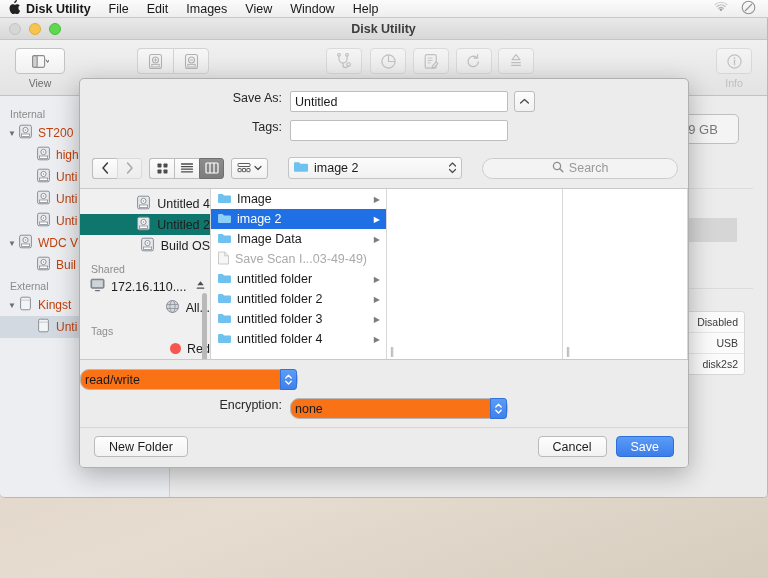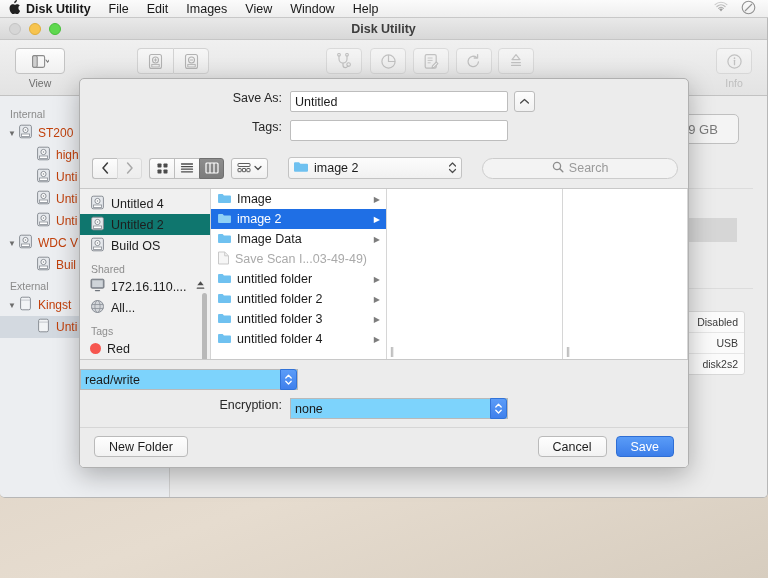--- a/index.html
+++ b/index.html
@@ -182,21 +182,21 @@
 
   .browser{
     flex:1; display:flex; border-top:1px solid #c8c8c8; border-bottom:1px solid #c8c8c8;
     margin:0; background:#fff; overflow:hidden;
   }
   .fav{
     width:131px; background:#f0f0f0; border-right:1px solid #d3d3d3;
     padding-top:4px; font-size:12.5px; position:relative; overflow:hidden;
   }
   .fav-group{ padding:7px 0 1px 11px; font-size:10.5px; color:#8d8d8d;}
-  .fav-row{ display:flex; align-items:center; height:21px; padding-left:10px; gap:6px; color:#1d1d1d; white-space:nowrap;}
+  .fav-row{ display:flex; align-items:center; height:21px; padding-left:10px; gap:6px; color:#1d1d1d; white-space:nowrap;justify-content:flex-end;}
   .fav-row.sel{ background:#0f766e; }
   .fav-scroll{
     position:absolute; right:3px; top:104px; width:5px; height:70px;
     background:#b9b9b9; border-radius:3px;
   }
   .col{
     background:#fff; border-right:1px solid #d6d6d6; position:relative;
     overflow:hidden;
   }
   .col.c1{ width:176px; }
@@ -210,22 +210,22 @@
   .frow.dim{ color:#aaa; }
   .frow .chev{ margin-left:auto; margin-right:6px; font-size:8px; color:#7d7d7d;}
   .frow.sel .chev{ color:#fff; }
   .grip{
     position:absolute; bottom:2px; left:3px;
     color:#a8a8a8; font-size:10px; letter-spacing:-1px;
   }
 
   .sheet-bottom{ padding:9px 0 0 0; }
   .popup{
-    width:218px; height:21px; border:1px solid #b9b9b9; border-radius:0;
-    background:#7dd3fc; display:flex; align-items:center; padding:0 4px;
+    width:218px; height:21px; border:1px solid #b9b9b9; border-radius:9px;
+    background:#f97316; display:flex; align-items:center; padding:0 4px;
     font-size:12.5px; color:#1a1a1a; position:relative;
   }
   .popup .stepper{
     position:absolute; right:0; top:-1px; width:17px; height:21px;
     background:linear-gradient(#5b9cf8,#3f80ec);
     border:1px solid #3273d8; border-radius:0 3px 3px 0;
     display:flex; flex-direction:column; align-items:center; justify-content:center;
     color:#fff; font-size:7px; line-height:7px;
   }
   .sheet-actions{

